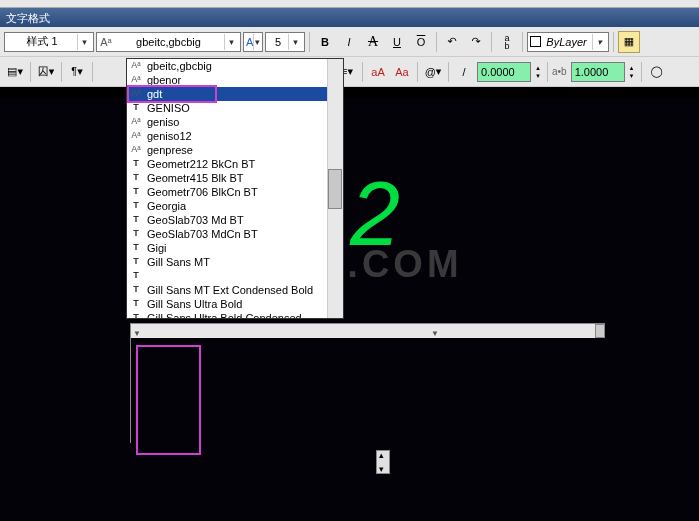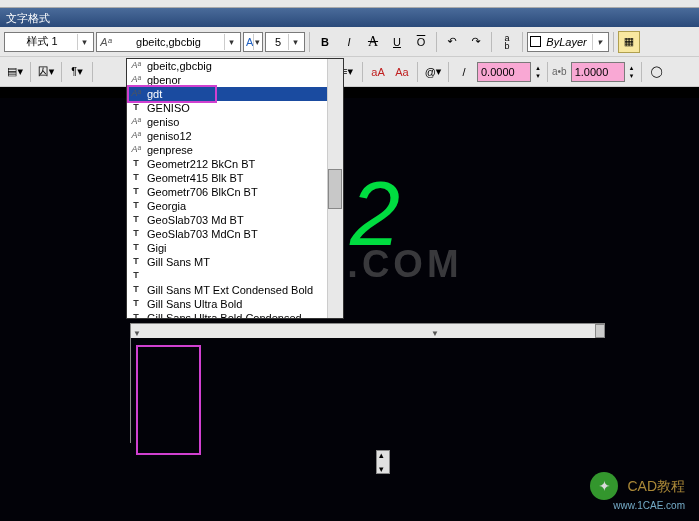--- a/index.html
+++ b/index.html
@@ -58,21 +58,21 @@
   .font-list-scrollbar .thumb {
     position: absolute; width: 14px; height: 40px; background: #c8c8c8;
     border: 1px solid #888; top: 110px; left: 0;
   }
   .font-item {
     height: 14px; display: flex; align-items: center; padding: 0 2px; gap: 4px;
     font-family: "Courier New", monospace; font-size: 11px;
   }
   .font-item.selected { background: #1a4ba0; color: #fff; }
   .font-type-icon { width: 14px; height: 12px; display: inline-block; font-size: 9px; text-align: center; }
-  .shx-icon { color: #555; font-style: italic; }
+  .shx-icon { color: #555; }
   .tt-icon { color: #333; font-weight: bold; }
   
   .highlight-box {
     position: absolute; border: 2px solid #d040d0; pointer-events: none; z-index: 200;
   }
   .hl1 { top: 85px; left: 127px; width: 90px; height: 18px; }
   .hl2 { top: 345px; left: 136px; width: 65px; height: 110px; }
   
   .canvas-area {
     position: absolute; top: 98px; left: 0; right: 0; bottom: 0;
@@ -119,21 +119,21 @@
   .wm2 { position: absolute; right: 14px; bottom: 10px; opacity: 0.85; }
   .wm2 .bubble {
     width: 28px; height: 28px; border-radius: 50%; background: #3cb034;
     display: inline-flex; align-items: center; justify-content: center;
     color: #fff; font-size: 14px;
   }
   .wm2 .txt { color: #c8a040; font-size: 14px; margin-left: 6px; }
   .wm2 .sub { color: #88c8e8; font-size: 10px; display: block; text-align: right; }
   
   .num-field {
-    background: #f9a8d4; border: 1px solid #7a7a7a; height: 20px;
+    background: #86efac; border: 1px solid #7a7a7a; height: 20px;
     width: 54px; display: flex; align-items: center; padding: 0 3px;
   }
   .ab-label { font-size: 10px; color: #666; margin-right: 2px; }
   
   .color-swatch { width: 11px; height: 11px; border: 1px solid #555; }
 </style>
 </head>
 <body>
 
 <div class="top-strip"></div>
@@ -329,18 +329,13 @@
     <div class="ruler">
       <div class="ruler-mark" style="left:2px"></div>
       <div class="ruler-mark" style="left:300px"></div>
       <div class="ruler-end"></div>
     </div>
   </div>
 
 
   <div class="spinner"></div>
 
-  <div class="wm2">
-    <span class="bubble">✦</span>
-    <span class="txt">CAD教程</span>
-    <span class="sub">www.1CAE.com</span>
-  </div>
 </div>
 
 </body></html>

